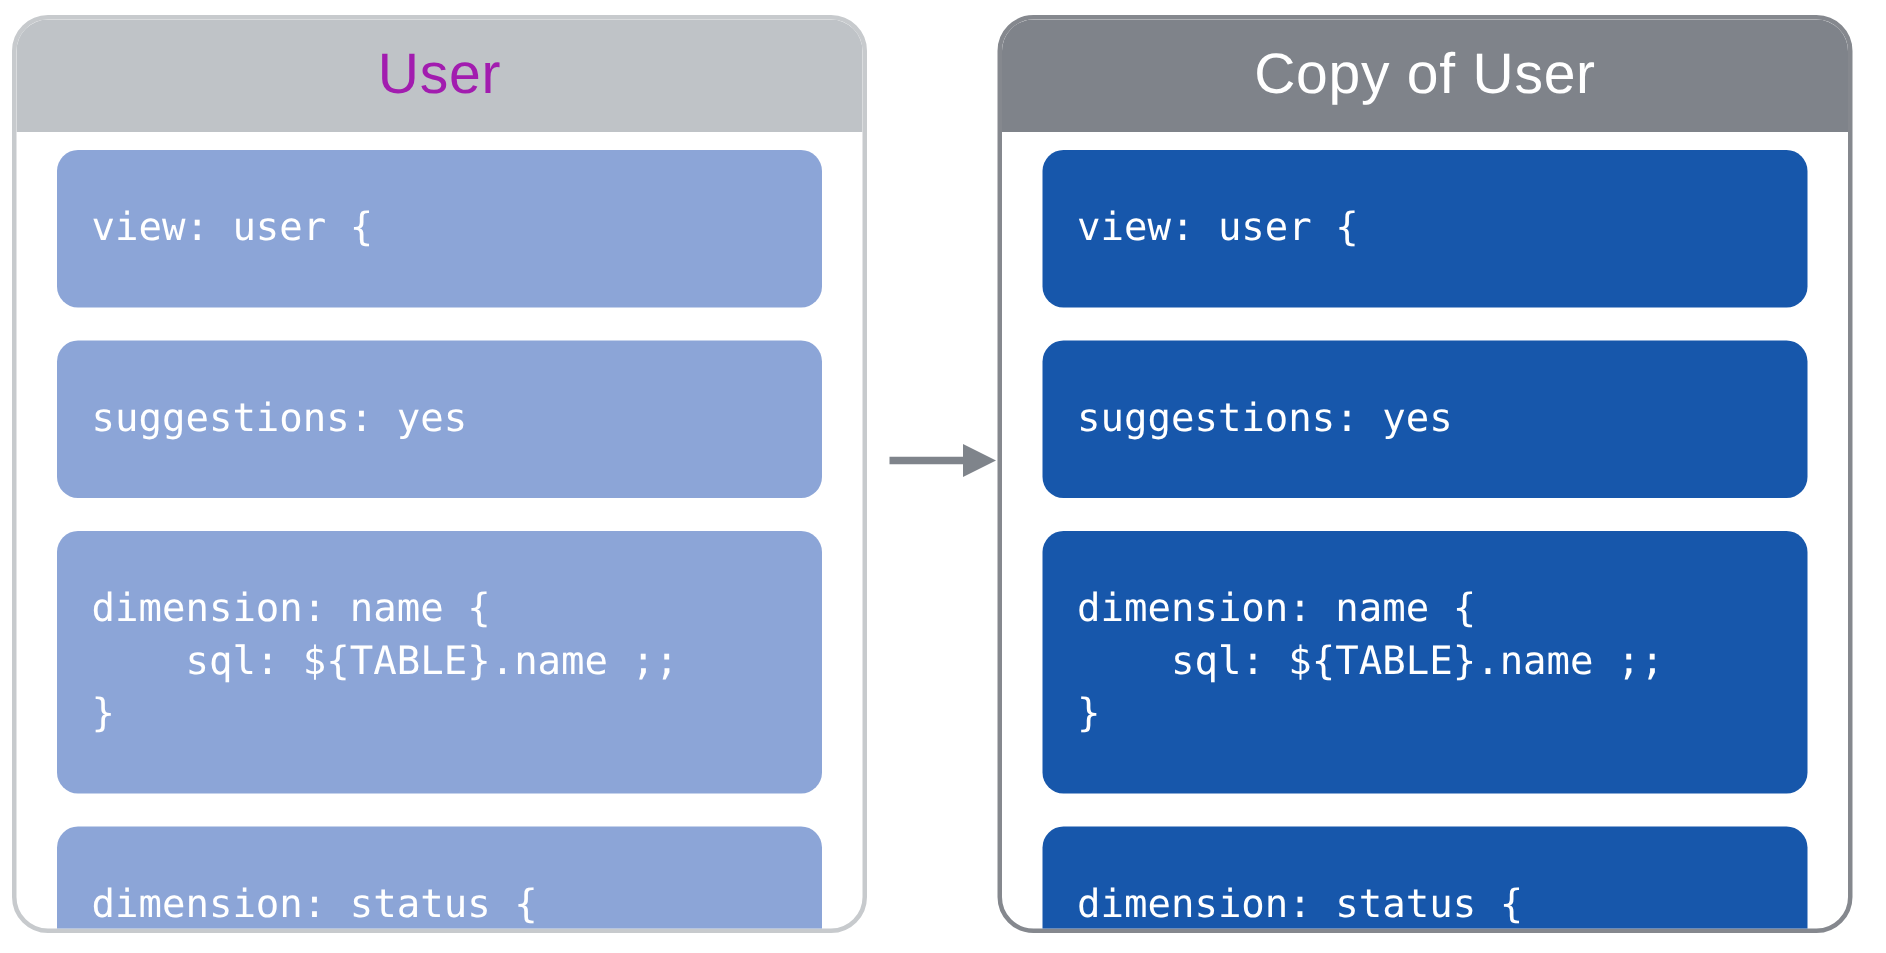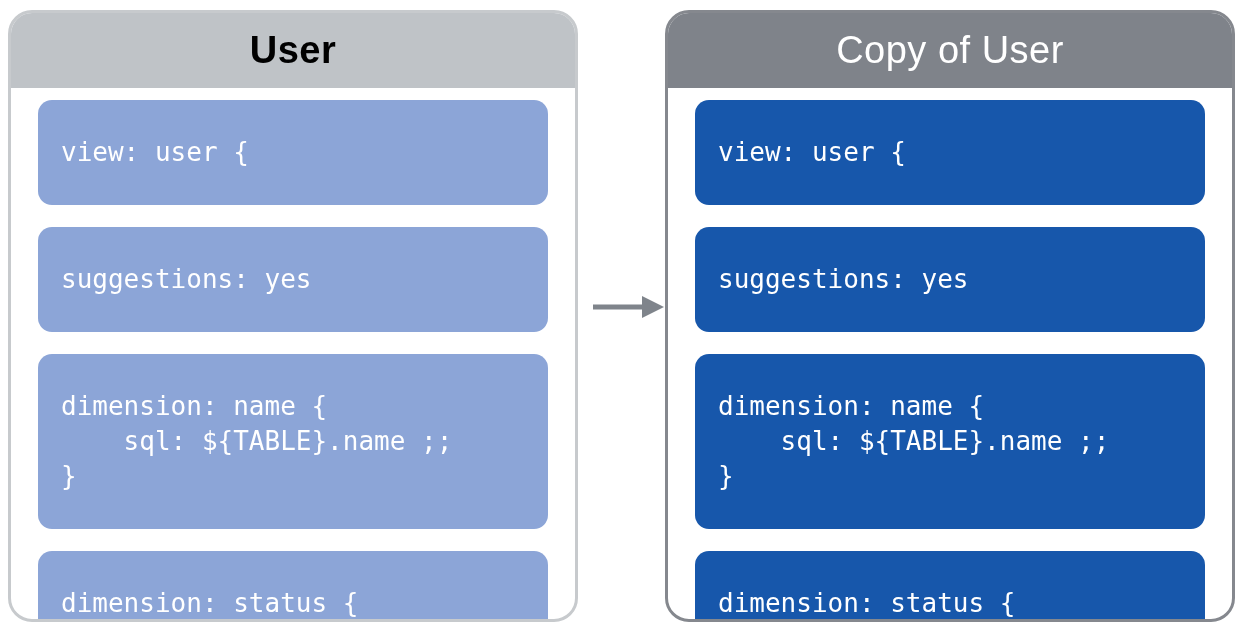--- a/index.html
+++ b/index.html
@@ -65,21 +65,21 @@
     height: 30px;
   }
 </style>
 </head>
 <body>
 
 <div class="canvas">
 
   <div class="panel panel-left" style="border-color: rgb(199, 202, 205);">
     <div class="panel-header" style="background: rgb(191, 195, 199);">
-      <span class="panel-title" style="color: #000000; font-weight: bold;">User</span>
+      <span class="panel-title" style="color: #a21caf;">User</span>
     </div>
     <div class="panel-body">
         <pre class="code-block" style="background: rgb(140, 165, 215); color: rgb(255, 255, 255);">view: user {</pre>
         <pre class="code-block" style="background: rgb(140, 165, 215); color: rgb(255, 255, 255);">suggestions: yes</pre>
         <pre class="code-block" style="background: rgb(140, 165, 215); color: rgb(255, 255, 255);">dimension: name {
     sql: ${TABLE}.name ;;
 }</pre>
         <pre class="code-block" style="background: rgb(140, 165, 215); color: rgb(255, 255, 255);">dimension: status {
     sql: ${TABLE}.status ;;
     type: number

